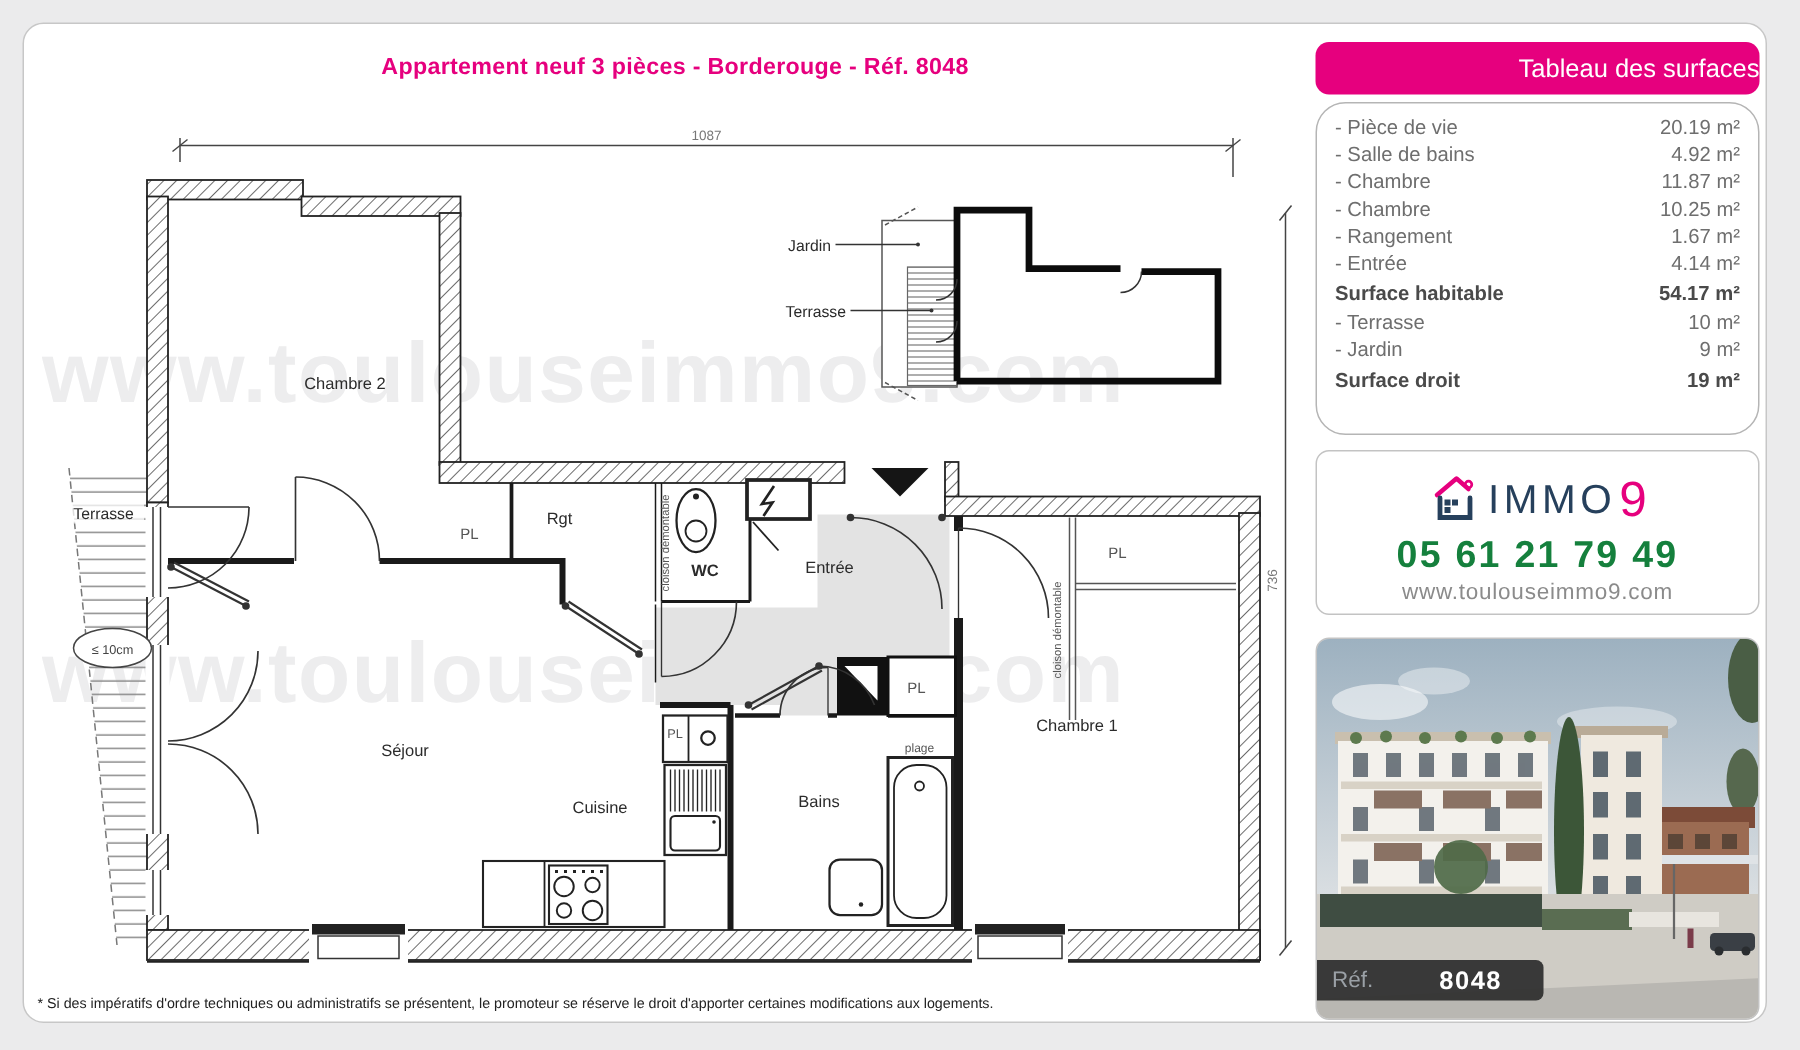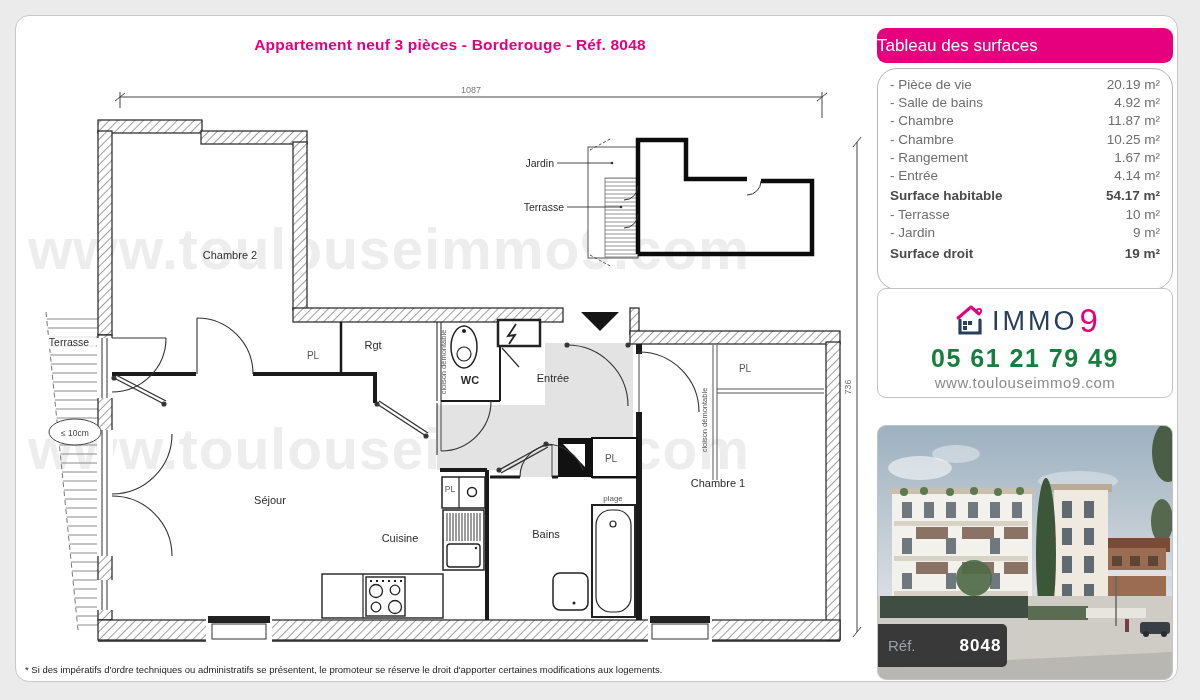--- a/index.html
+++ b/index.html
@@ -10,38 +10,38 @@
   .plan-title { position:absolute; left:30px; top:36px; width:840px; text-align:center;
                 font-size:15.5px; font-weight:bold; color:#e6007e; letter-spacing:.2px; }
   
   .wm { position:absolute; left:28px; width:812px; overflow:hidden; white-space:nowrap;
         font-size:57px; font-weight:bold; color:#ededee; letter-spacing:1px; z-index:0; }
   .wm1 { top:216px; } .wm2 { top:416px; }
   
   .plan-svg { position:absolute; left:0; top:0; z-index:1; }
   
   .surfaces-header { position:absolute; left:877px; top:28px; width:296px; height:35px; background:#e6007e;
-                     border-radius:9px; color:#fff; font-size:17px; text-align:left; line-height:35px; }
+                     border-radius:9px; color:#fff; font-size:17px; text-align:right; line-height:35px; }
   .surfaces-card { position:absolute; left:877px; top:68px; width:296px; height:222px; background:#fff;
                    border:1px solid #b5b5b5; border-radius:20px; padding:7px 12px 0 12px; }
   .srow { display:flex; justify-content:space-between; font-size:13.5px; color:#6e6e6e; line-height:18.2px; }
   .srow.bold { font-weight:bold; color:#4a4a4a; line-height:21px; }
   
-  .agency-card { position:absolute; left:877px; top:288px; width:296px; height:110px; background:#fff;
+  .agency-card { position:absolute; left:877px; top:300px; width:296px; height:110px; background:#fff;
                  border:1px solid #c3c3c3; border-radius:9px; text-align:center; }
   .logo-row { margin-top:13px; display:flex; align-items:center; justify-content:center; gap:4px; }
   .brand-immo { font-size:27px; color:#26405c; letter-spacing:3px; font-weight:400; }
   .brand-9 { font-size:33px; color:#e6007e; font-weight:400; margin-left:-2px; }
   .phone { margin-top:4px; font-size:25px; font-weight:bold; color:#15803d; letter-spacing:1.5px; }
   .website { margin-top:1px; font-size:15px; color:#8b8b8b; letter-spacing:.5px; }
   
   .photo-card { position:absolute; left:877px; top:425px; width:296px; height:255px; border:1px solid #c3c3c3;
                 border-radius:9px; overflow:hidden; background:#cfd6da; }
-  .ref-badge { position:absolute; left:0; bottom:12px; height:43px; background:rgba(44,44,44,.92);
-               border-radius:0 5px 5px 0; display:flex; align-items:center; padding:0 6px 0 10px; gap:6px; z-index:2; }
+  .ref-badge { position:absolute; left:0; bottom:12px; height:27px; background:rgba(44,44,44,.92);
+               border-radius:0 5px 5px 0; display:flex; align-items:center; padding:0 28px 0 10px; gap:6px; z-index:2; }
   .ref-label { color:#9aa0a6; font-size:15px; }
   .ref-number { color:#fff; font-size:17px; font-weight:bold; letter-spacing:1px;margin-left:38px; }
   
   .footnote { position:absolute; left:25px; top:664px; font-size:9.5px; color:#222; }
   text { font-family:"Liberation Sans", sans-serif; }
 </style>
 </head>
 <body>
 
 <div class="page-card"></div>

